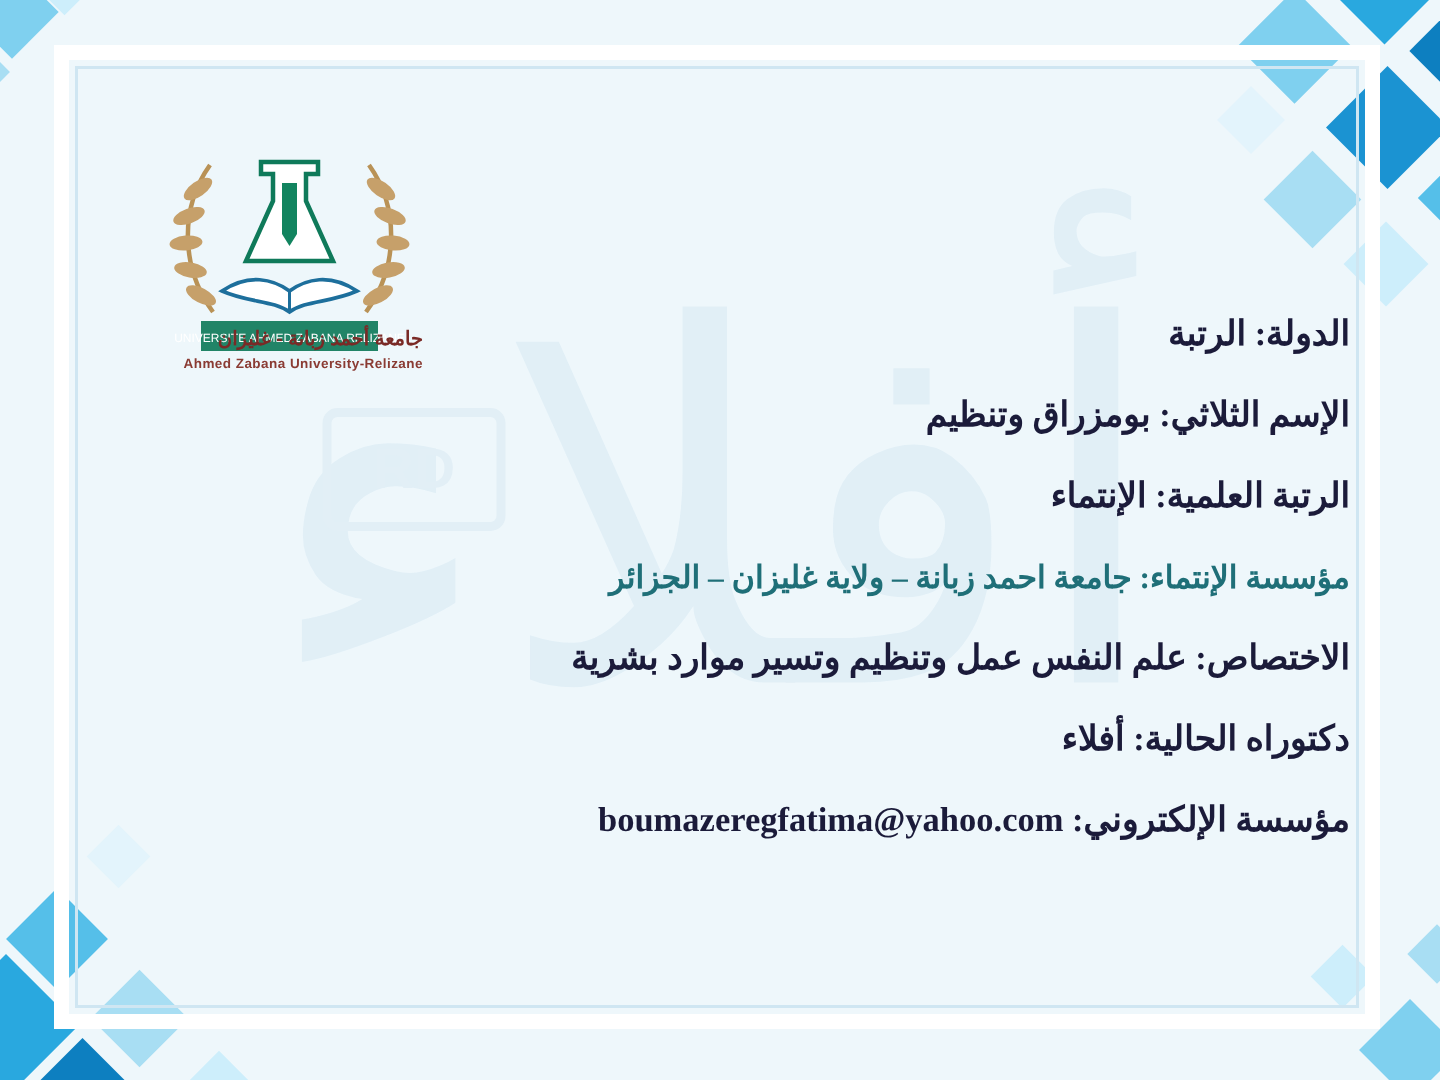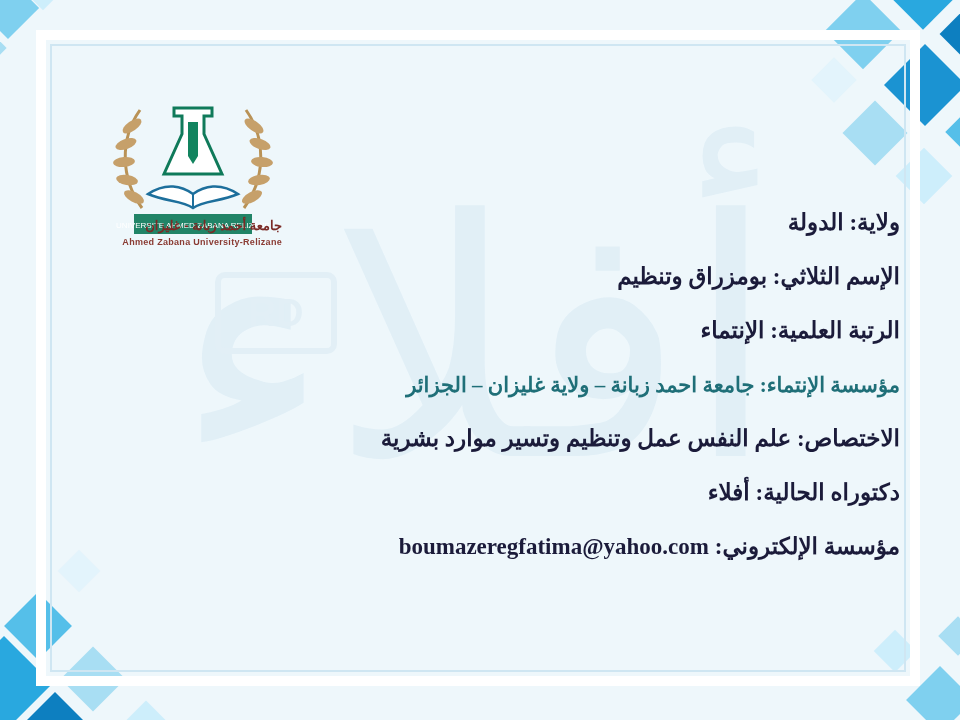--- a/index.html
+++ b/index.html
@@ -226,22 +226,22 @@
     </svg>
   </div>
   <div class="logo-caption">
     <div>جامعة أحمد زبانة - غليزان</div>
     <div class="en">Ahmed Zabana University-Relizane</div>
   </div>
 
   <div class="info">
 
     <div class="info-row">
-      <span class="lbl">ولاية:</span>
-      <span class="val">الدولة</span>
+      <span class="lbl">الدولة:</span>
+      <span class="val">الرتبة</span>
     </div>
 
     <div class="info-row">
       <span class="lbl">الإسم الثلاثي:</span>
       <span class="val">بومزراق وتنظيم</span>
     </div>
 
     <div class="info-row">
       <span class="lbl">الرتبة العلمية:</span>
       <span class="val">الإنتماء</span>

